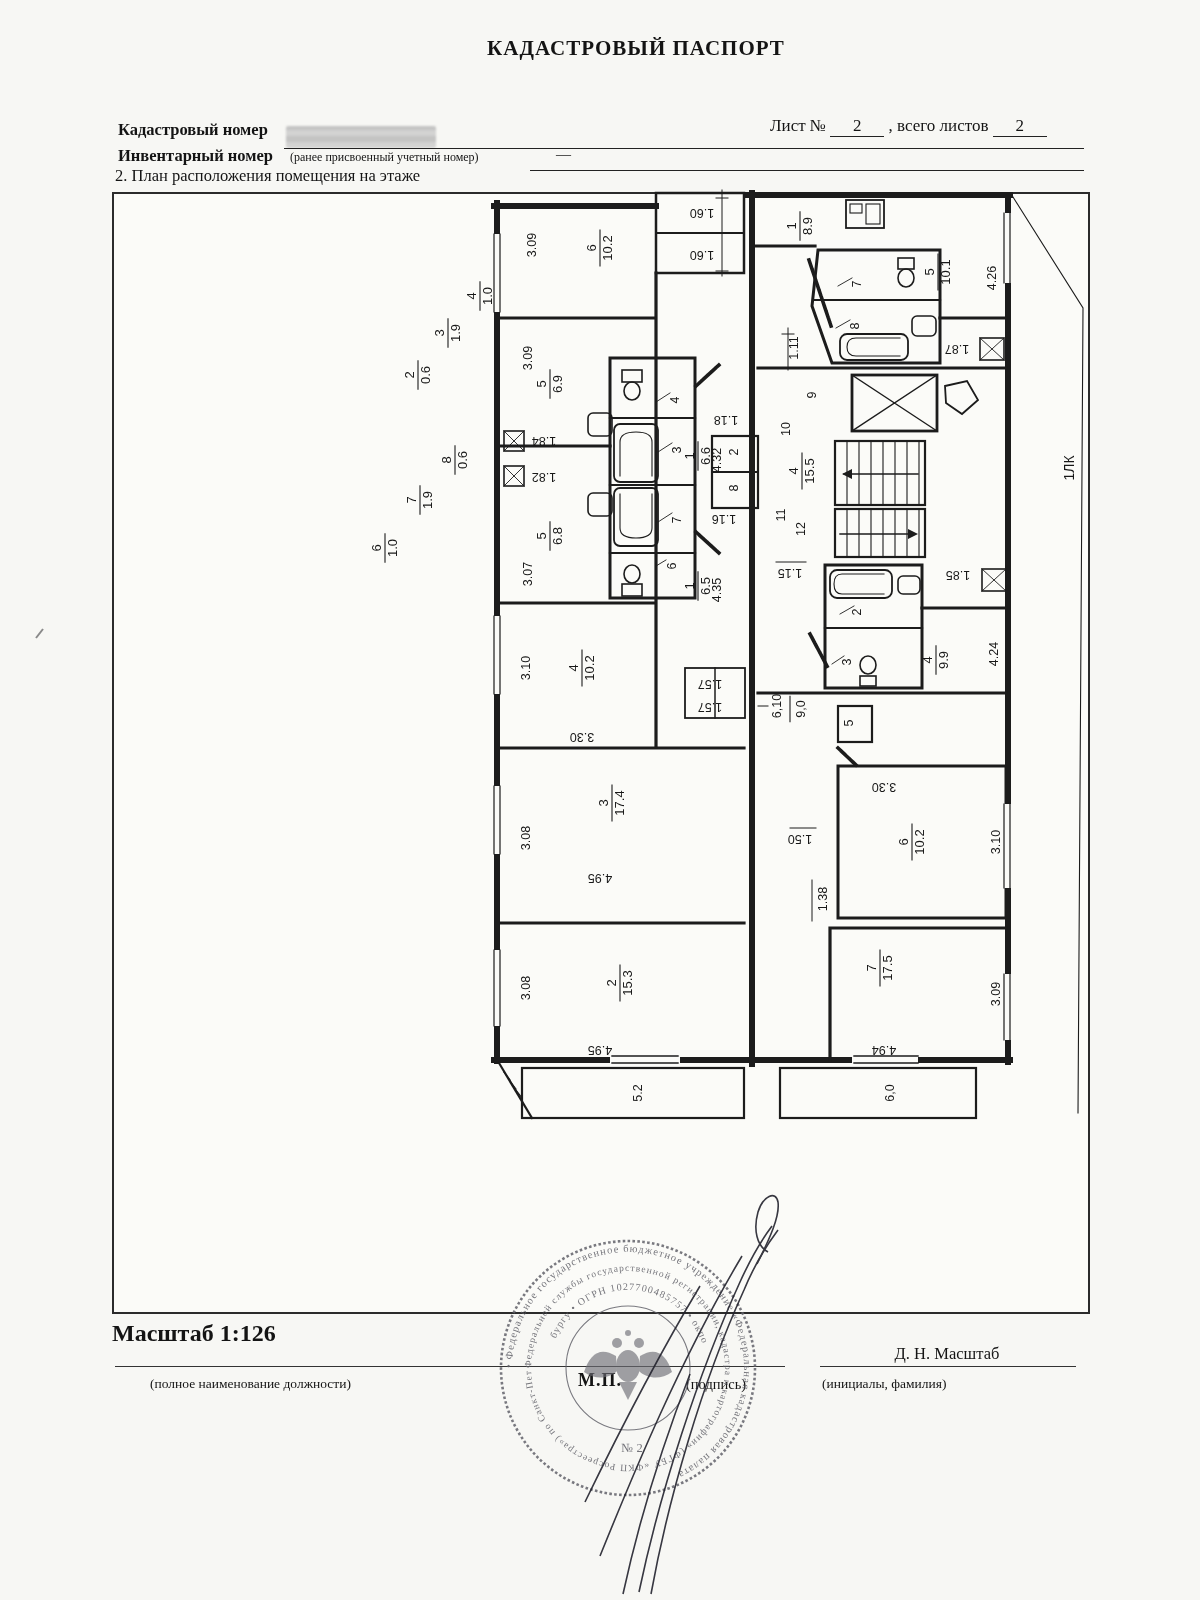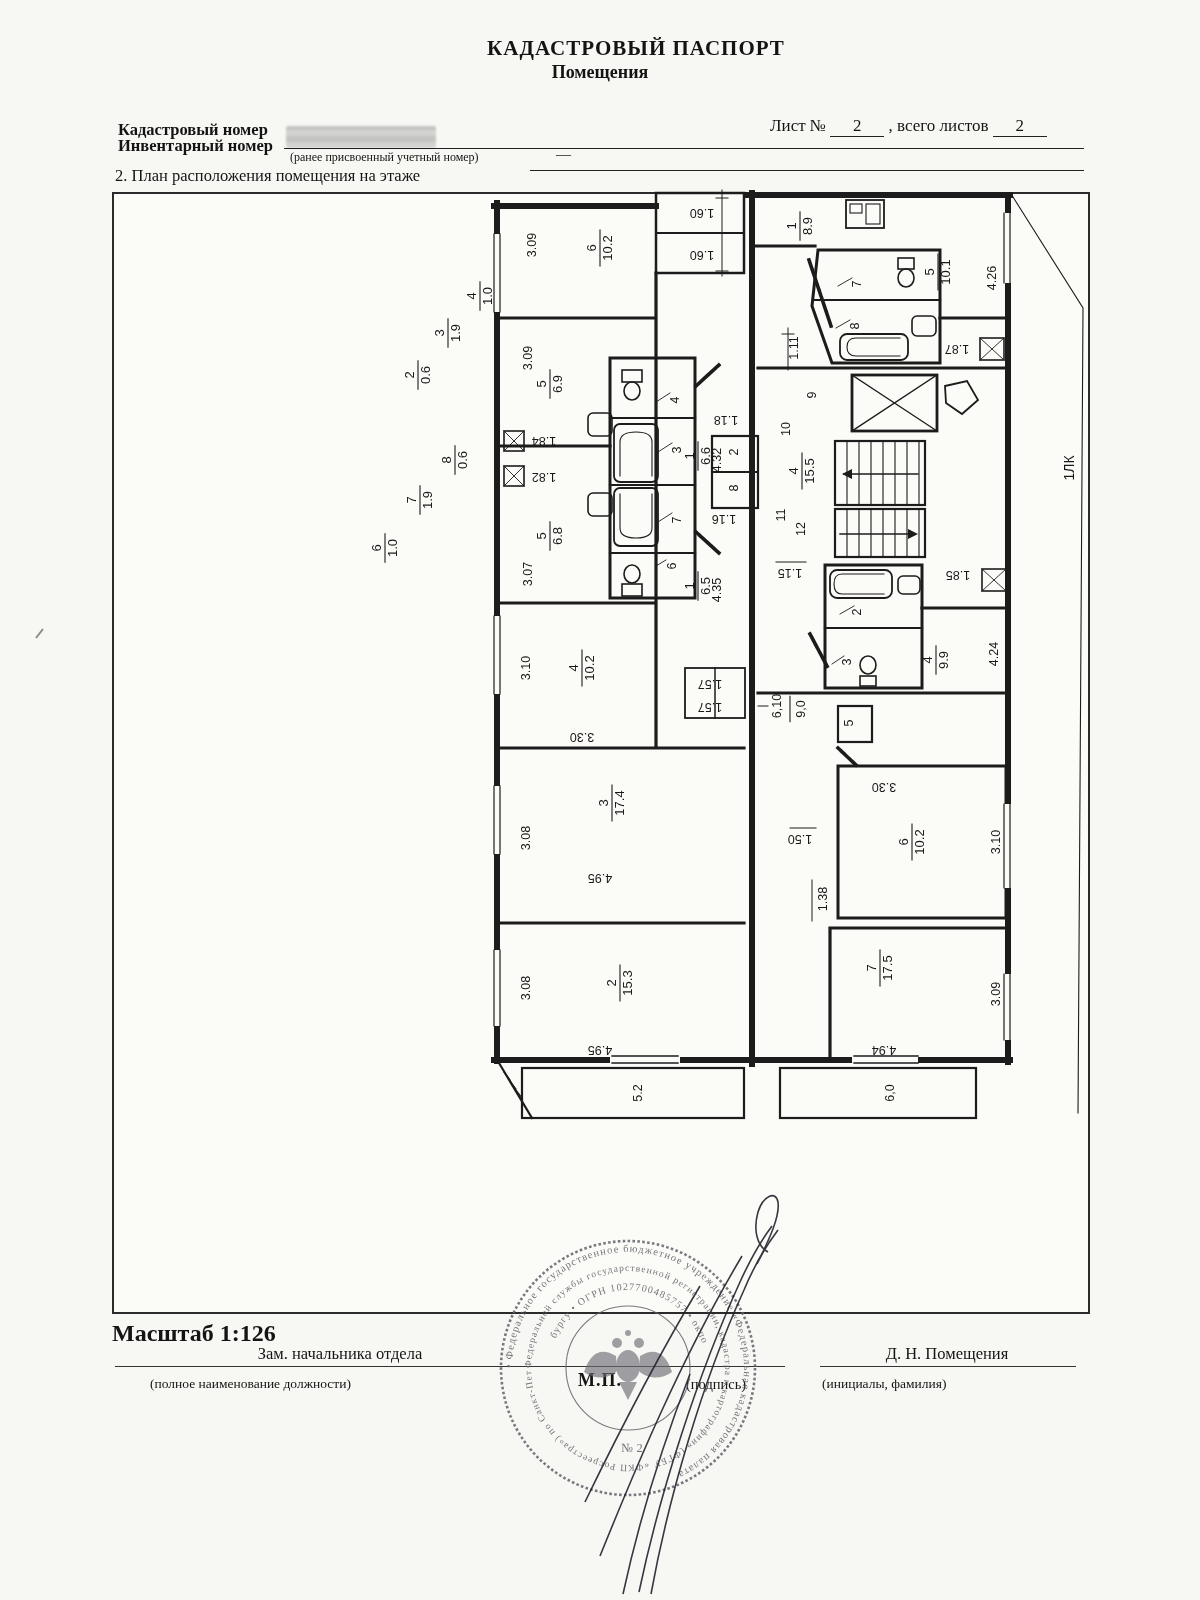--- a/index.html
+++ b/index.html
@@ -29,33 +29,32 @@
   #plan-svg text{font-family:"Liberation Sans",sans-serif;fill:#181818;}
   #overlay{pointer-events:none;}
   #overlay .ringtext{font-family:"Liberation Serif",serif;fill:#5e5e66;letter-spacing:1.1px;}
 </style>
 </head>
 <body>
 
 <div class="page">
 
   <div class="abs doc-title">КАДАСТРОВЫЙ ПАСПОРТ</div>
-  <div class="abs doc-subtitle">Помещения</div>
   <div class="abs sheet-row">
     <span>Лист №</span>
     <span class="uval">2</span>
     <span>, всего листов</span>
     <span class="uval">2</span>
   </div>
 
   <div class="abs flabel" style="left:118px;top:120px;">Кадастровый номер</div>
   <div class="abs blurblock"></div>
   <div class="abs hline" style="left:284px;top:148px;width:800px;"></div>
 
-  <div class="abs flabel" style="left:118px;top:136px;font-family:Liberation Serif, serif;">Инвентарный номер</div>
+  <div class="abs flabel" style="left:118px;top:146px;font-family:Liberation Serif, serif;">Инвентарный номер</div>
   <div class="abs fnote" style="left:290px;top:150px;">(ранее присвоенный учетный номер)</div>
   <div class="abs" style="left:556px;top:146px;font-size:15px;">—</div>
   <div class="abs hline" style="left:530px;top:170px;width:554px;"></div>
 
   <div class="abs section-title">2. План расположения помещения на этаже</div>
 
   <div class="abs frame"></div>
 
   <svg id="plan-svg" style="left:360px;top:188px;width:730px;height:950px;" viewBox="0 0 730 950">
     <g stroke="#1c1c1c" fill="none" stroke-linecap="square">
@@ -424,26 +423,25 @@
         <g transform="translate(530,905) rotate(-90)">
           <text x="0" y="4" font-size="12.5" text-anchor="middle">6,0</text>
         </g>
         <g transform="translate(710,280) rotate(-90)">
           <text x="0" y="4" font-size="14" text-anchor="middle">1ЛК</text>
         </g>
       </g>
   </svg>
 
   <div class="abs scale-label">Масштаб 1:126</div>
-  <div class="abs sig-title">Зам. начальника отдела</div>
   <div class="abs hline" style="left:115px;top:1366px;width:670px;border-color:#333;"></div>
   <div class="abs sig-note" style="left:150px;top:1376px;width:360px;">(полное наименование должности)</div>
   <div class="abs mp">М.П.</div>
   <div class="abs podpis">(подпись)</div>
-  <div class="abs sig-name">Д. Н. Помещения</div>
+  <div class="abs sig-name">Д. Н. Масштаб</div>
   <div class="abs hline" style="left:820px;top:1366px;width:256px;border-color:#333;"></div>
   <div class="abs sig-note" style="left:822px;top:1376px;width:250px;">(инициалы, фамилия)</div>
 
   <svg id="overlay" style="left:0;top:0;width:1200px;height:1600px;" viewBox="0 0 1200 1600">
     <defs>
       <path id="ring1" d="M512,1368 a116,116 0 1 1 232,0 a116,116 0 1 1 -232,0"></path>
       <path id="ring2" d="M531,1368 a97,97 0 1 1 194,0 a97,97 0 1 1 -194,0"></path>
       <path id="ring3" d="M550,1368 a78,78 0 1 1 156,0 a78,78 0 1 1 -156,0"></path>
     </defs>
     <g opacity="0.85">

